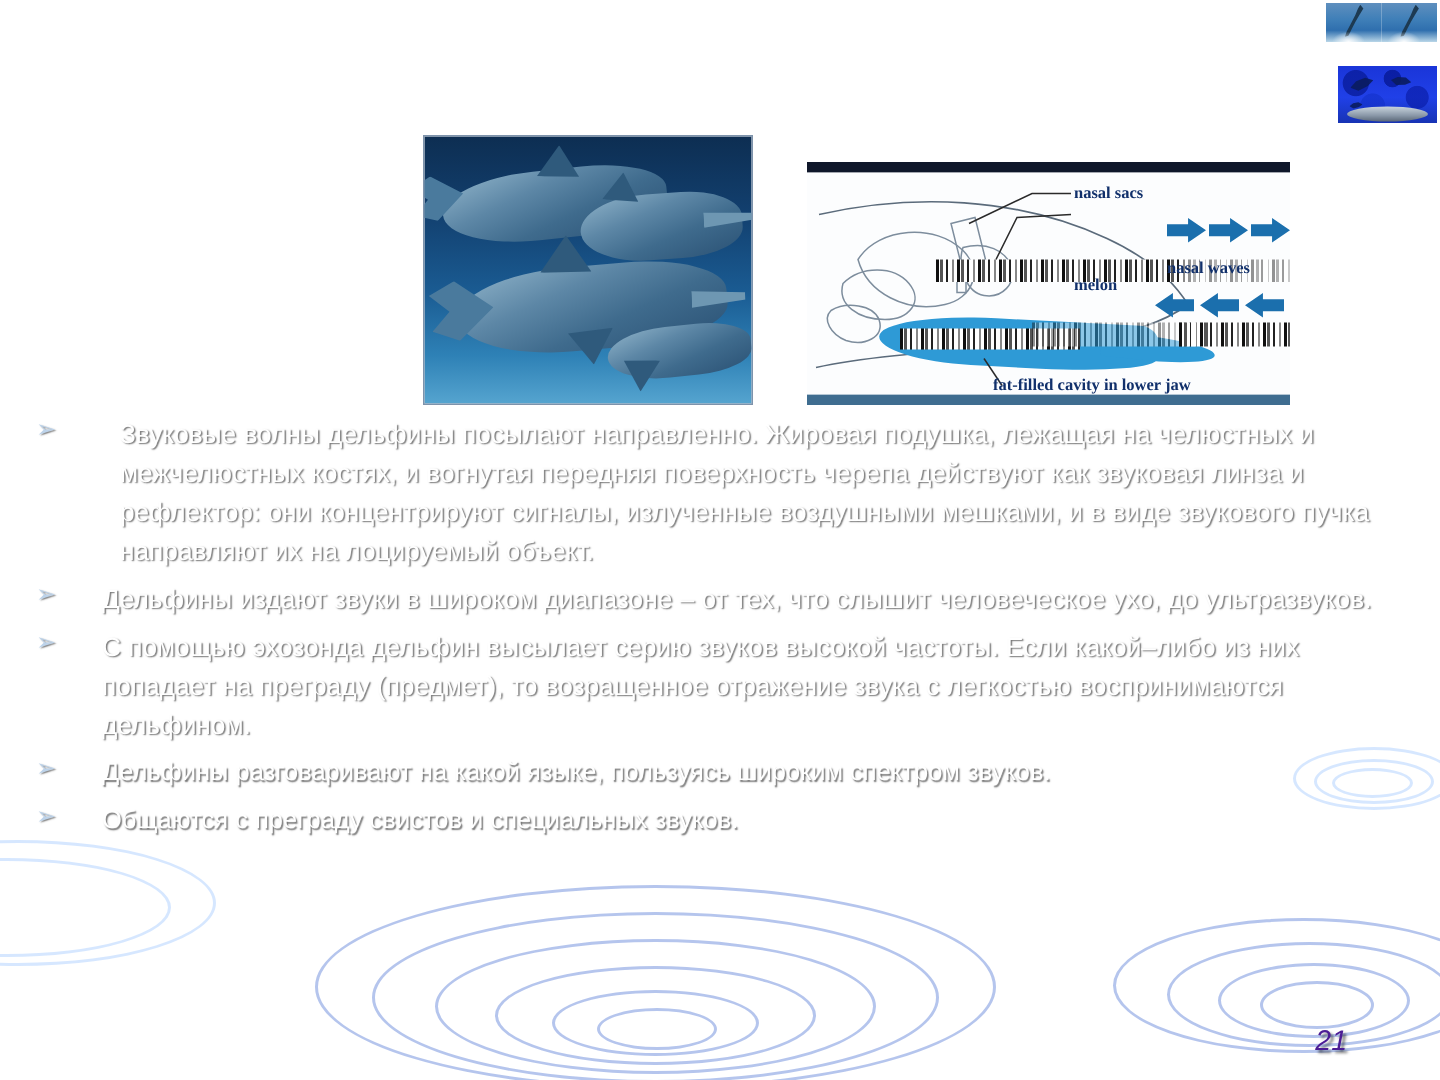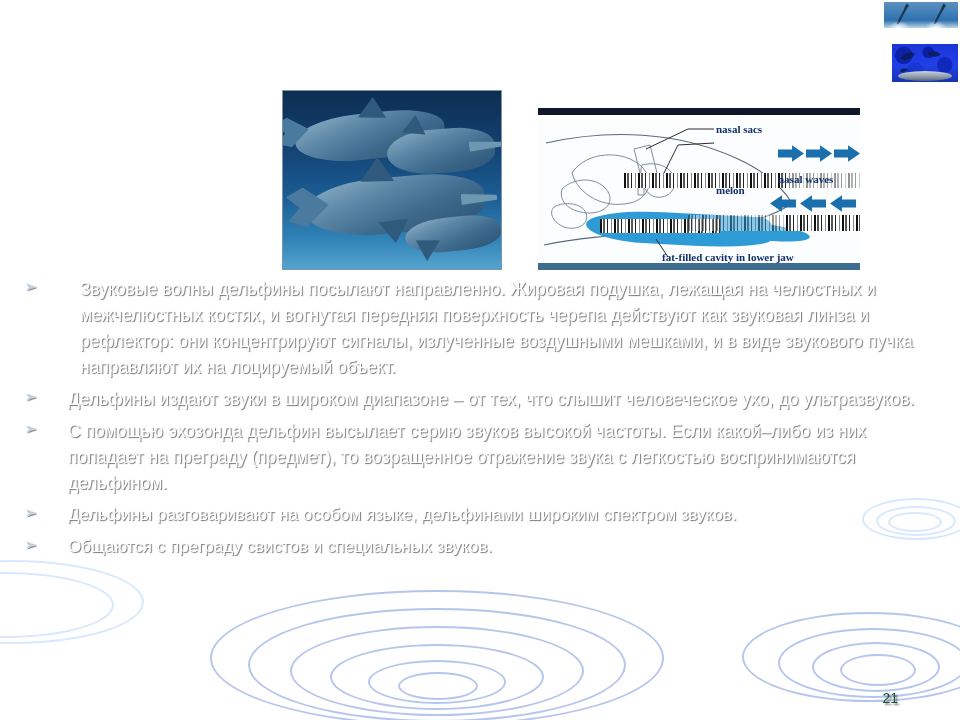--- a/index.html
+++ b/index.html
@@ -137,22 +137,22 @@
     text-shadow:1px 1px 1px rgba(0,0,0,.5);
   }
   .bullet .txt{
     flex:1 1 auto;font-size:17.5px;line-height:26px;
     text-shadow:1px 1px 1px rgba(0,0,0,.55);
     text-align:left;
   }
   .bullet.b1 .txt{width:905px;margin-left:12px;}
   .bullet.b4 .txt,.bullet.b5 .txt{font-size:17px;}
   #page-number{
-    position:absolute;right:62px;bottom:14px;color:#14532d;
-    font-size:14px;text-shadow:2px 2px 2px rgba(0,0,0,.55);
+    position:absolute;right:62px;bottom:14px;color:#4c1d95;
+    font-size:19px;text-shadow:2px 2px 2px rgba(0,0,0,.55);font-style:italic;
   }
 </style>
 </head>
 <body>
 
 <div id="slide">
 
   <div class="ripple-group">
     <div class="ripple dk" style="left:210px;top:590px;width:450px;height:132px;"></div>
     <div class="ripple dk" style="left:248px;top:608px;width:374px;height:110px;"></div>
@@ -273,21 +273,21 @@
       <div class="txt">Дельфины  издают звуки в широком  диапазоне – от тех, что  слышит человеческое  ухо, до ультразвуков.</div>
     </div>
 
     <div class="bullet b3">
       <div class="marker">➢</div>
       <div class="txt">С помощью  эхозонда  дельфин высылает серию звуков высокой частоты. Если какой–либо из них попадает на преграду (предмет), то возращенное   отражение звука с легкостью воспринимаются дельфином.</div>
     </div>
 
     <div class="bullet b4">
       <div class="marker">➢</div>
-      <div class="txt">Дельфины  разговаривают  на особом языке, дельфинами широким  спектром  звуков.</div>
+      <div class="txt">Дельфины  разговаривают  на какой языке, пользуясь широким  спектром  звуков.</div>
     </div>
 
     <div class="bullet b5">
       <div class="marker">➢</div>
       <div class="txt">Общаются с преграду   свистов и специальных  звуков.</div>
     </div>
 
   </div>
 
   <div id="page-number">21</div>

